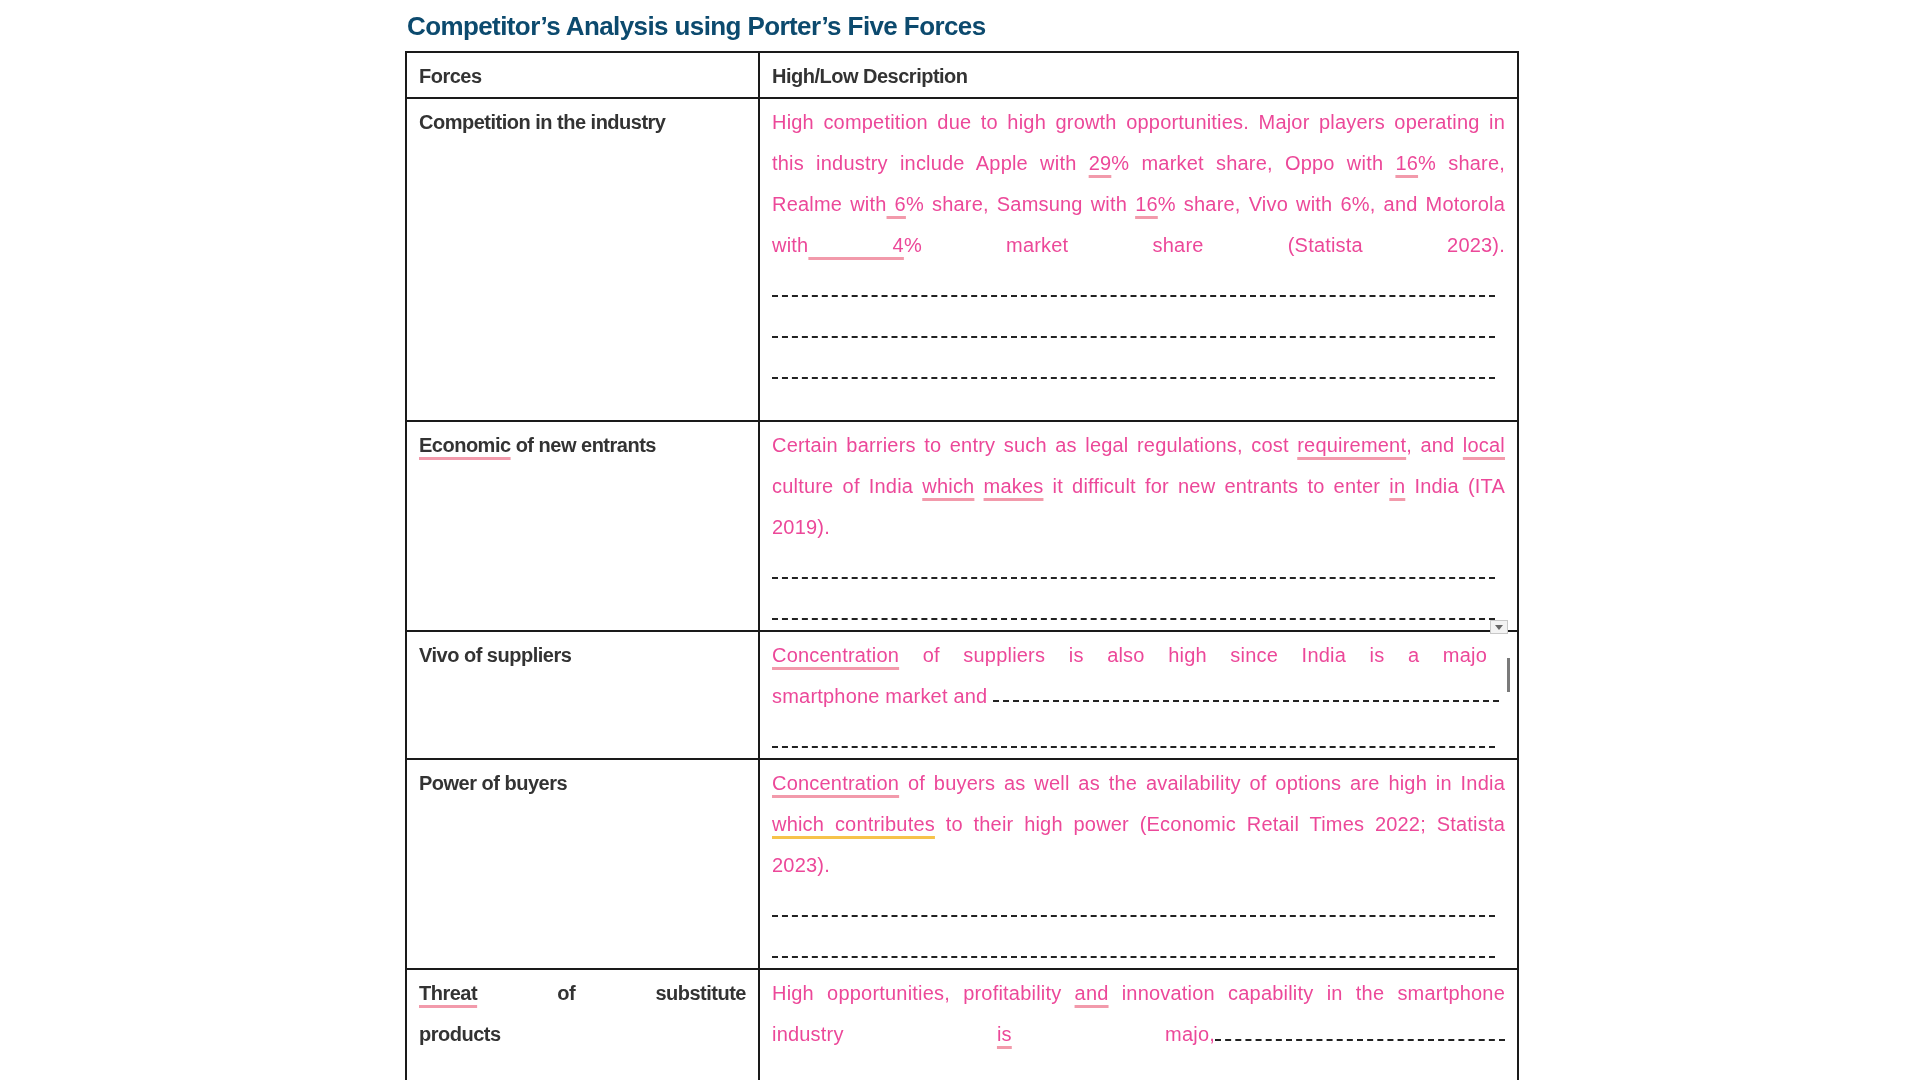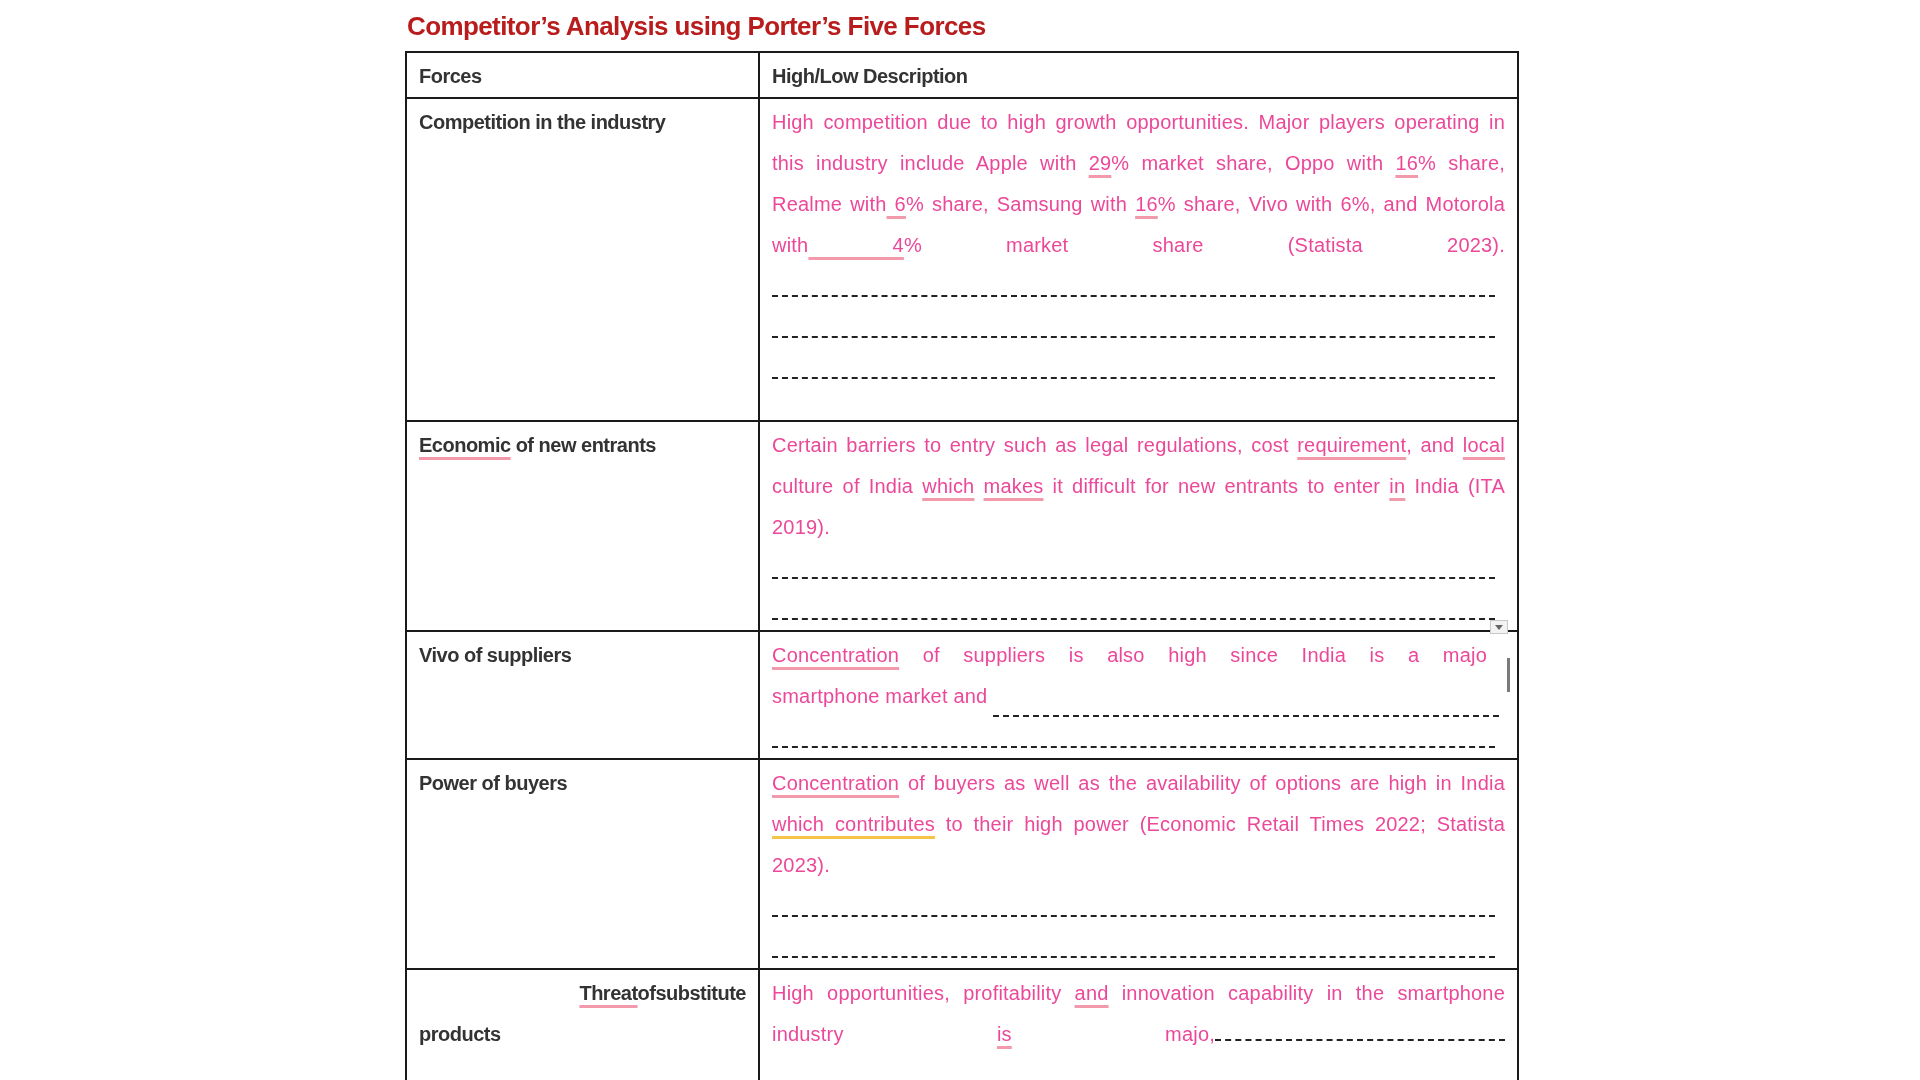--- a/index.html
+++ b/index.html
@@ -1,19 +1,19 @@
 <!DOCTYPE html>
 <html><head>
 <meta charset="utf-8">
 <style>
   html, body { margin:0; padding:0; background:#ffffff; }
   body { width:1920px; height:1080px; position:relative; overflow:hidden;
          font-family:"Liberation Sans", "DejaVu Sans", sans-serif; color:#2b2b2b; }
   .title { position:absolute; left:407px; top:11px; font-size:26px; font-weight:bold;
-           color:#b91c1c; letter-spacing:-0.6px; white-space:nowrap; }
+           color:#0c4a6e; letter-spacing:-0.6px; white-space:nowrap; }
   table.forces { position:absolute; left:405px; top:51px; width:1112px;
                  border-collapse:collapse; table-layout:fixed; }
   table.forces td { border:2.5px solid #1a1a1a; vertical-align:top; padding:3px 12px 0 12px;
                     font-size:20px; line-height:41px; }
   col.c1 { width:353px; }
   col.c2 { width:759px; }
   .hdr td { height:36px; }
   .force { font-weight:bold; color:#333; letter-spacing:-0.5px; }
   .hdr .force { font-weight:bold; }
   .desc { text-align:justify; text-align-last:auto; color:#ec4899; letter-spacing:0.2px; }
@@ -30,21 +30,21 @@
   .r1 td { height:318px; }
   .r2 td { height:200px; }
   .r3 td { height:118px; }
   .r4 td { height:196px; }
   .r5 td { height:116px; }
   .dd-widget { position:absolute; left:1490px; top:620px; width:18px; height:14px;
                border:1px solid #c8c8c8; background:#f3f3f3; box-sizing:border-box; }
   .dd-widget::after { content:""; position:absolute; left:4px; top:4px; border-left:4px solid transparent;
                       border-right:4px solid transparent; border-top:5px solid #666; }
   .caret { position:absolute; left:1507px; top:658px; width:3px; height:34px; background:#7a7a7a; }
-  .threat { display:flex; justify-content:flex-end; }
+  .threat { display:flex; justify-content:space-between; }
 </style>
 </head>
 <body>
 
 <div class="title">Competitor’s Analysis using Porter’s Five Forces</div>
 
 <table class="forces">
   <colgroup>
       <col class="c1">
       <col class="c2">
@@ -71,21 +71,21 @@
       <span class="para lastjust desc"><span>Certain barriers to entry such as legal regulations, cost </span><span class="sp">requirement</span><span>, and </span><span class="sp">local</span><span> culture of India </span><span class="sp">which</span><span> </span><span class="sp">makes</span><span> it difficult for new entrants to enter </span><span class="sp">in</span><span> India (ITA 2019).</span></span>
       <span class="blank"></span>
       <span class="blank"></span>
     </td>
   </tr>
 
   <tr class="r3">
     <td><span class="force">Vivo of suppliers</span></td>
     <td>
       <span class="para lastjust desc" style="padding-right:18px"><span class="sp">Concentration</span><span> of suppliers is also high since India is a majo</span></span>
-      <span class="para desc" style="display:flex; align-items:flex-end; padding-right:6px">
+      <span class="para desc" style="display:flex; align-items:flex-start; padding-right:6px">
             <span style="white-space:pre">smartphone market and </span>
             <span class="inline-blank" style="flex:1"></span>
           </span>
       <span class="blank"></span>
     </td>
   </tr>
 
   <tr class="r4">
     <td><span class="force">Power of buyers</span></td>
     <td>

